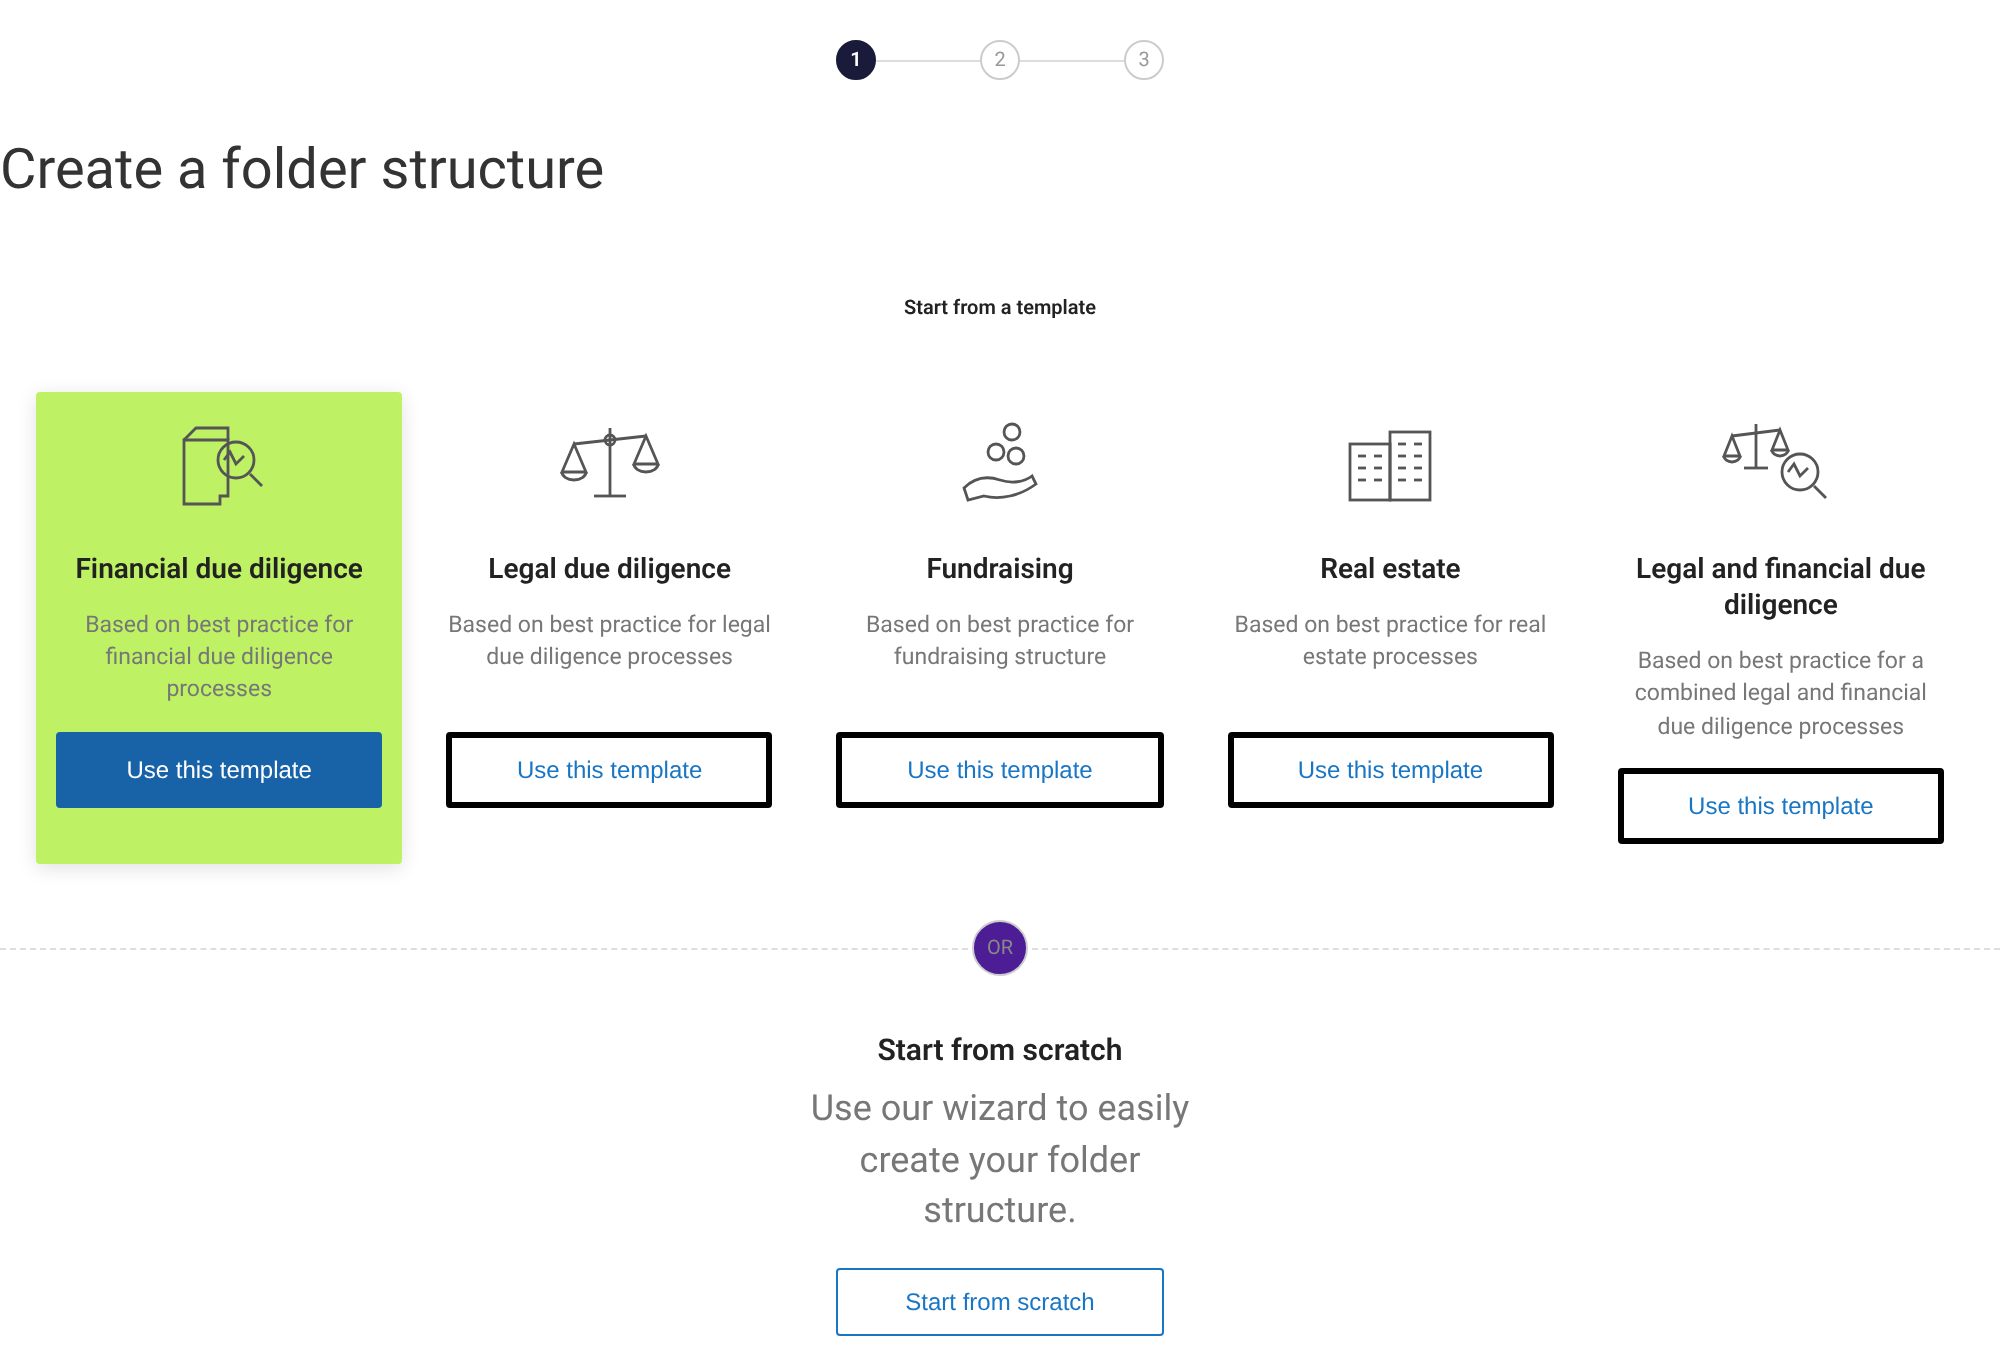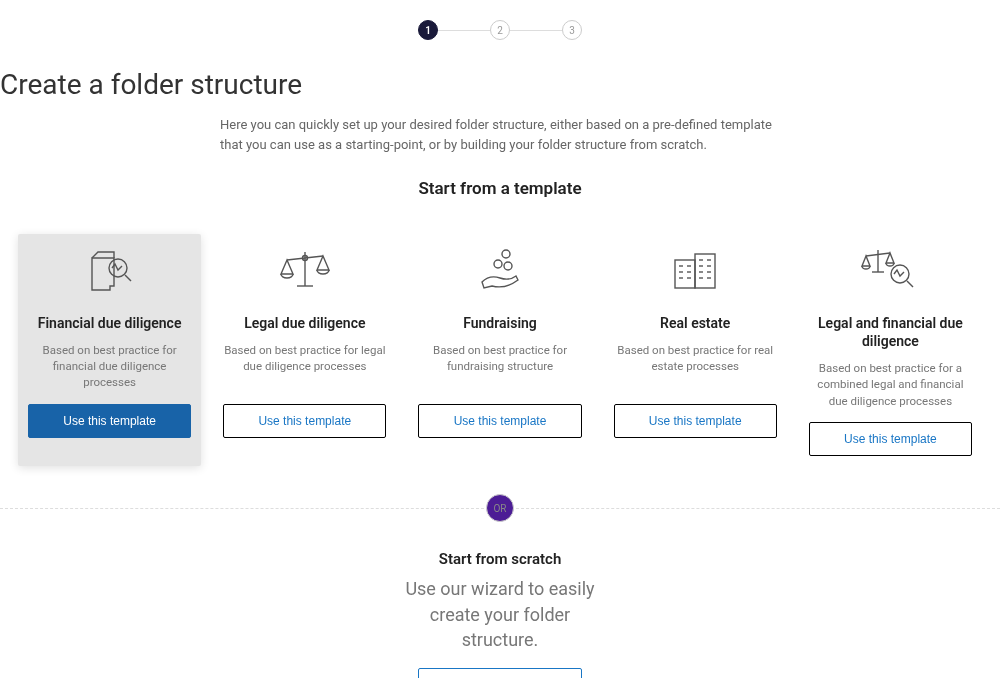--- a/index.html
+++ b/index.html
@@ -54,42 +54,42 @@
     font-size: 13px;
     color: #666;
     margin-top: 14px;
     line-height: 1.5;
     max-width: 560px;
     margin-left: auto;
     margin-right: auto;
   }
   .section-title {
     text-align: center;
-    font-size: 17px;
+    font-size: 10px;
     font-weight: 600;
     color: #222;
-    margin-top: 24px;
+    margin-top: 48px;
   }
   .cards {
     display: flex;
     justify-content: space-between;
     gap: 12px;
     margin-top: 36px;
     padding: 0 18px;
   }
   .card {
     flex: 1;
     text-align: center;
     padding: 10px 10px 0 10px;
     min-width: 0;
   }
   .card.selected {
     box-shadow: 0 2px 10px rgba(0,0,0,0.12);
     border-radius: 2px;
-    background: #e5e5e5;
+    background: #bef264;
   }
   .card-icon {
     height: 52px;
     display: flex;
     align-items: center;
     justify-content: center;
     margin-bottom: 18px;
   }
   .card-title {
     font-size: 14px;
@@ -104,21 +104,21 @@
     line-height: 1.4;
     min-height: 50px;
   }
   .card-btn {
     display: block;
     width: 100%;
     margin-top: 12px;
     margin-bottom: 10px;
     padding: 9px 0;
     font-size: 12px;
-    border: 1px solid #000000;
+    border: 3px solid #000000;
     background: #fff;
     color: #1976c5;
     cursor: pointer;
     border-radius: 2px;
   }
   .card.selected .card-btn {
     background: #1863a8;
     border-color: #1863a8;
     color: #fff;
   }
@@ -184,21 +184,20 @@
 <div class="stepper">
   <div class="step active">1</div>
   <div class="step-line"></div>
   <div class="step">2</div>
   <div class="step-line"></div>
   <div class="step">3</div>
 </div>
 
 <div class="header">
   <h1>Create a folder structure</h1>
-  <p>Here you can quickly set up your desired folder structure, either based on a pre-defined template that you can use as a starting-point, or by building your folder structure from scratch.</p>
 </div>
 
 <div class="section-title">Start from a template</div>
 
 <div class="cards">
 
   <div class="card selected">
     <div class="card-icon">
       <svg width="52" height="48" viewBox="0 0 52 48">
         <path d="M8 12 L8 44 L26 44 L26 40 L30 40 L30 12 Z"></path>

